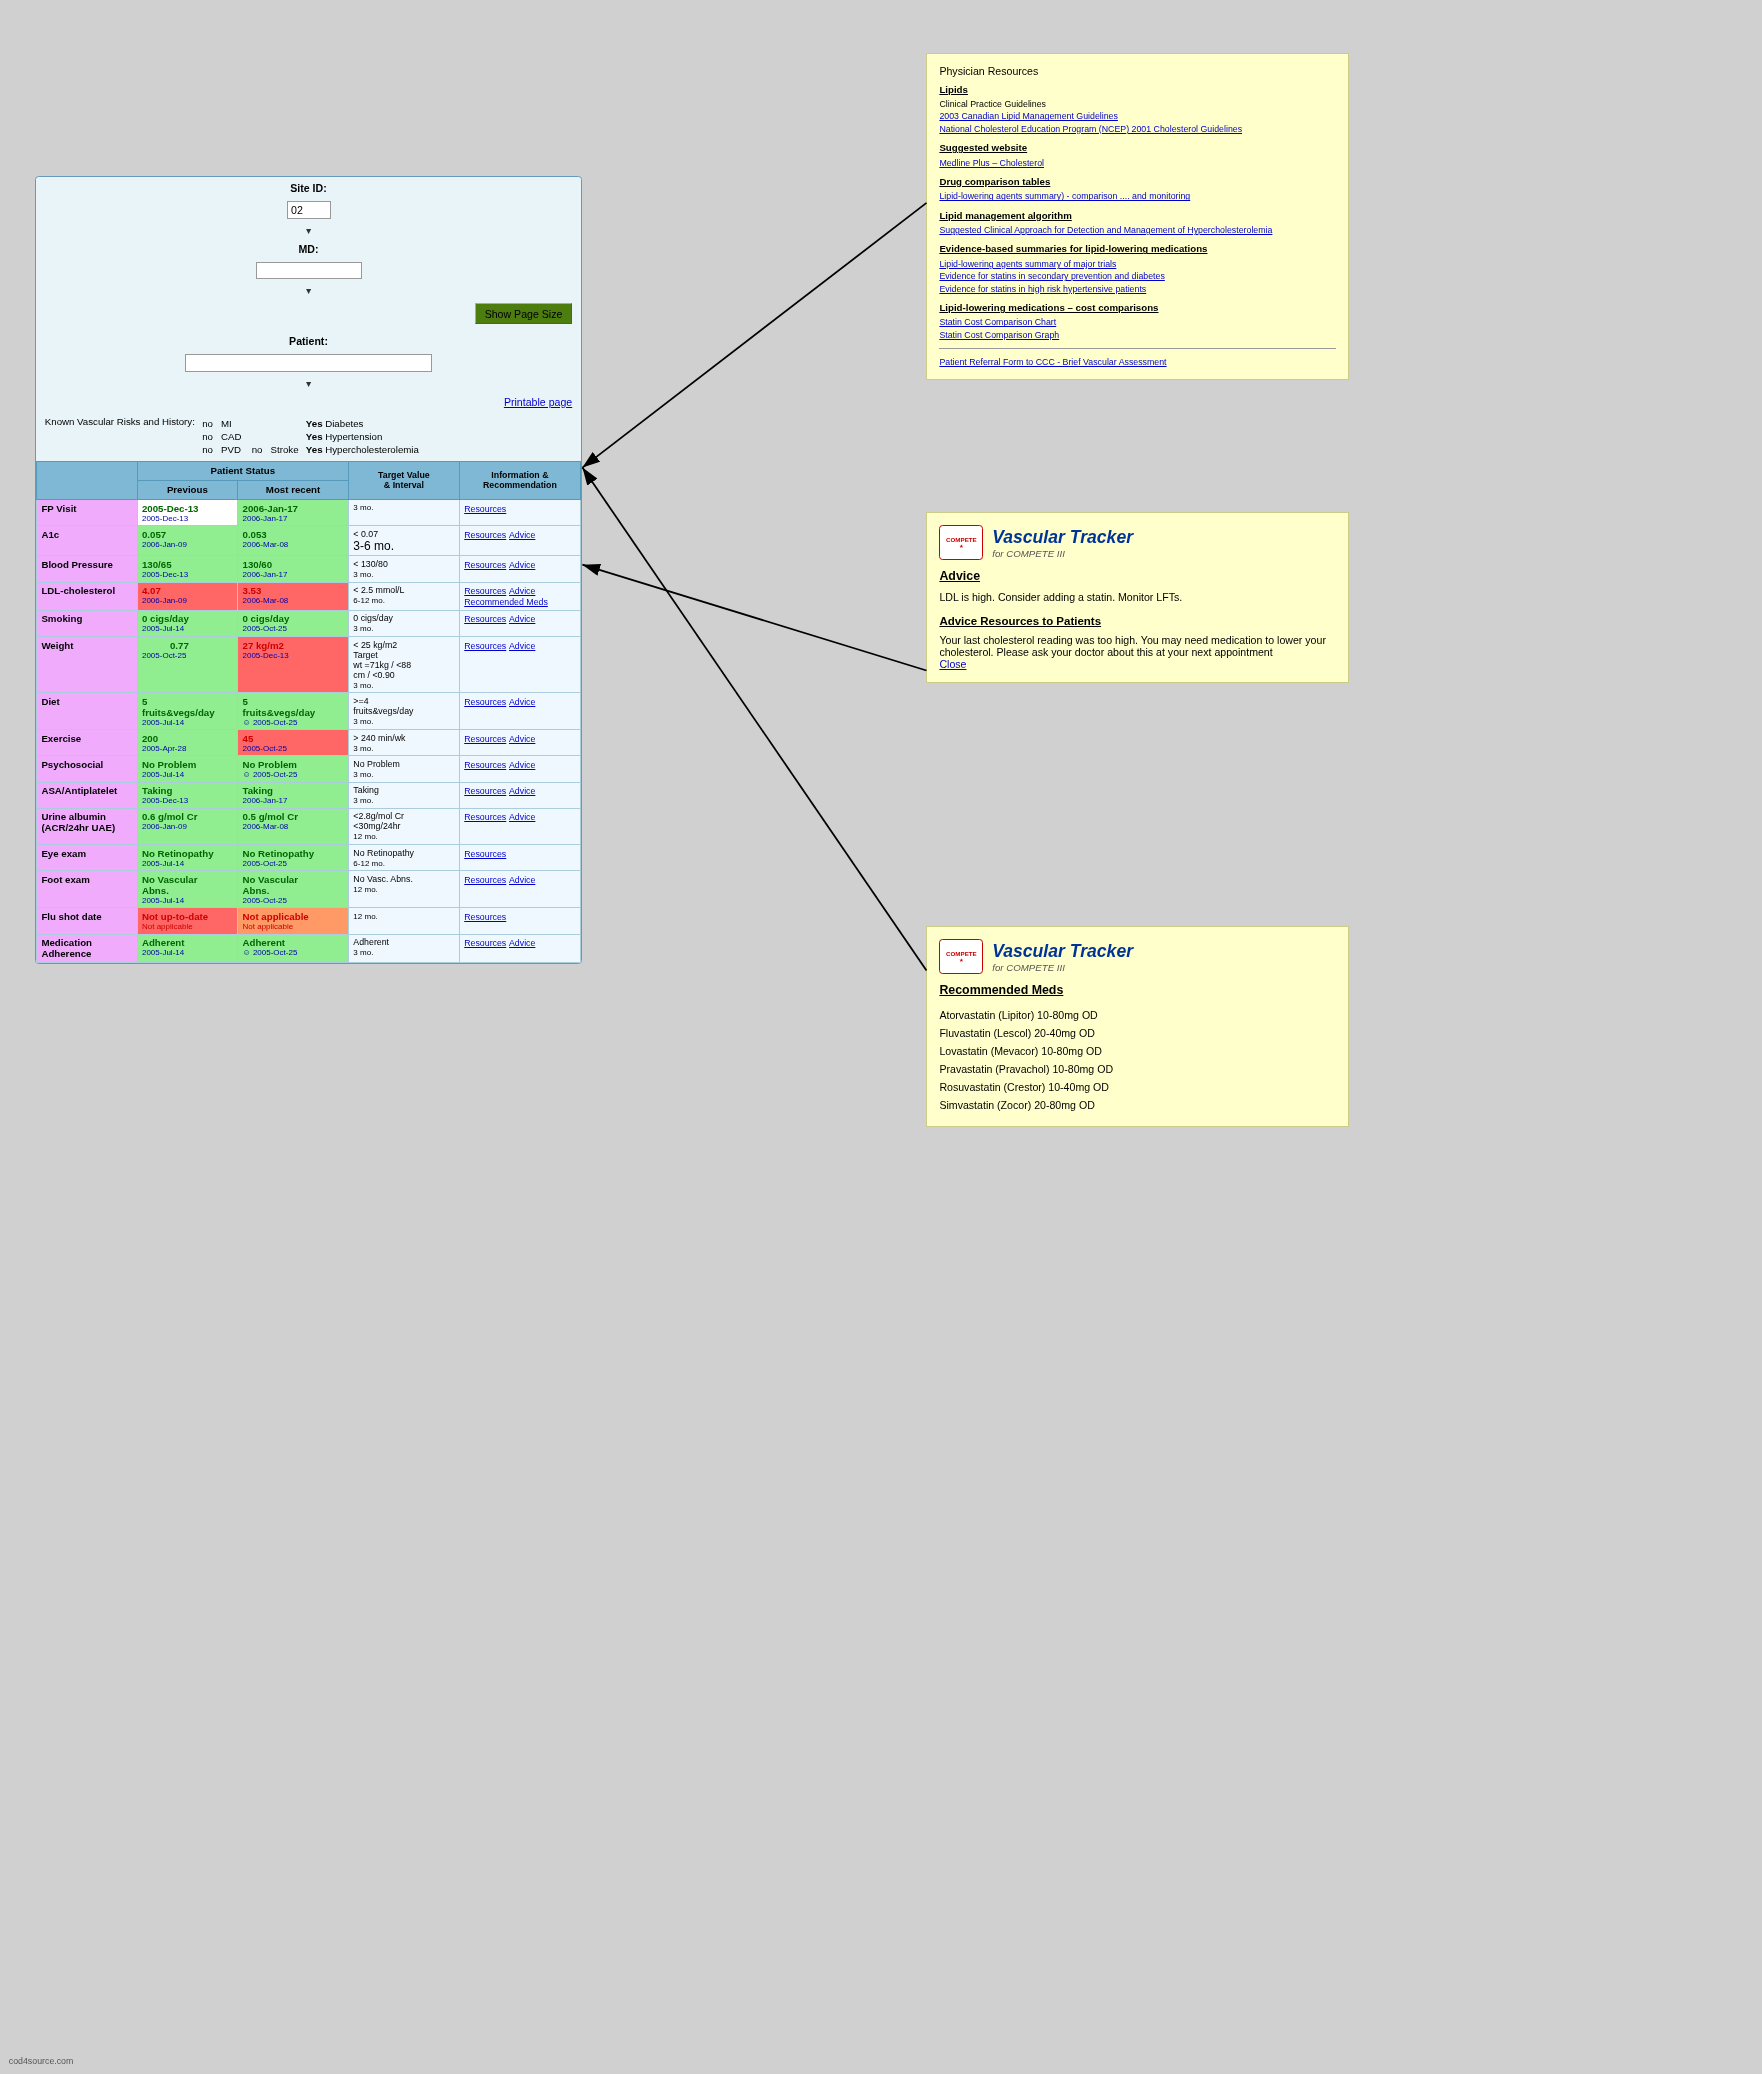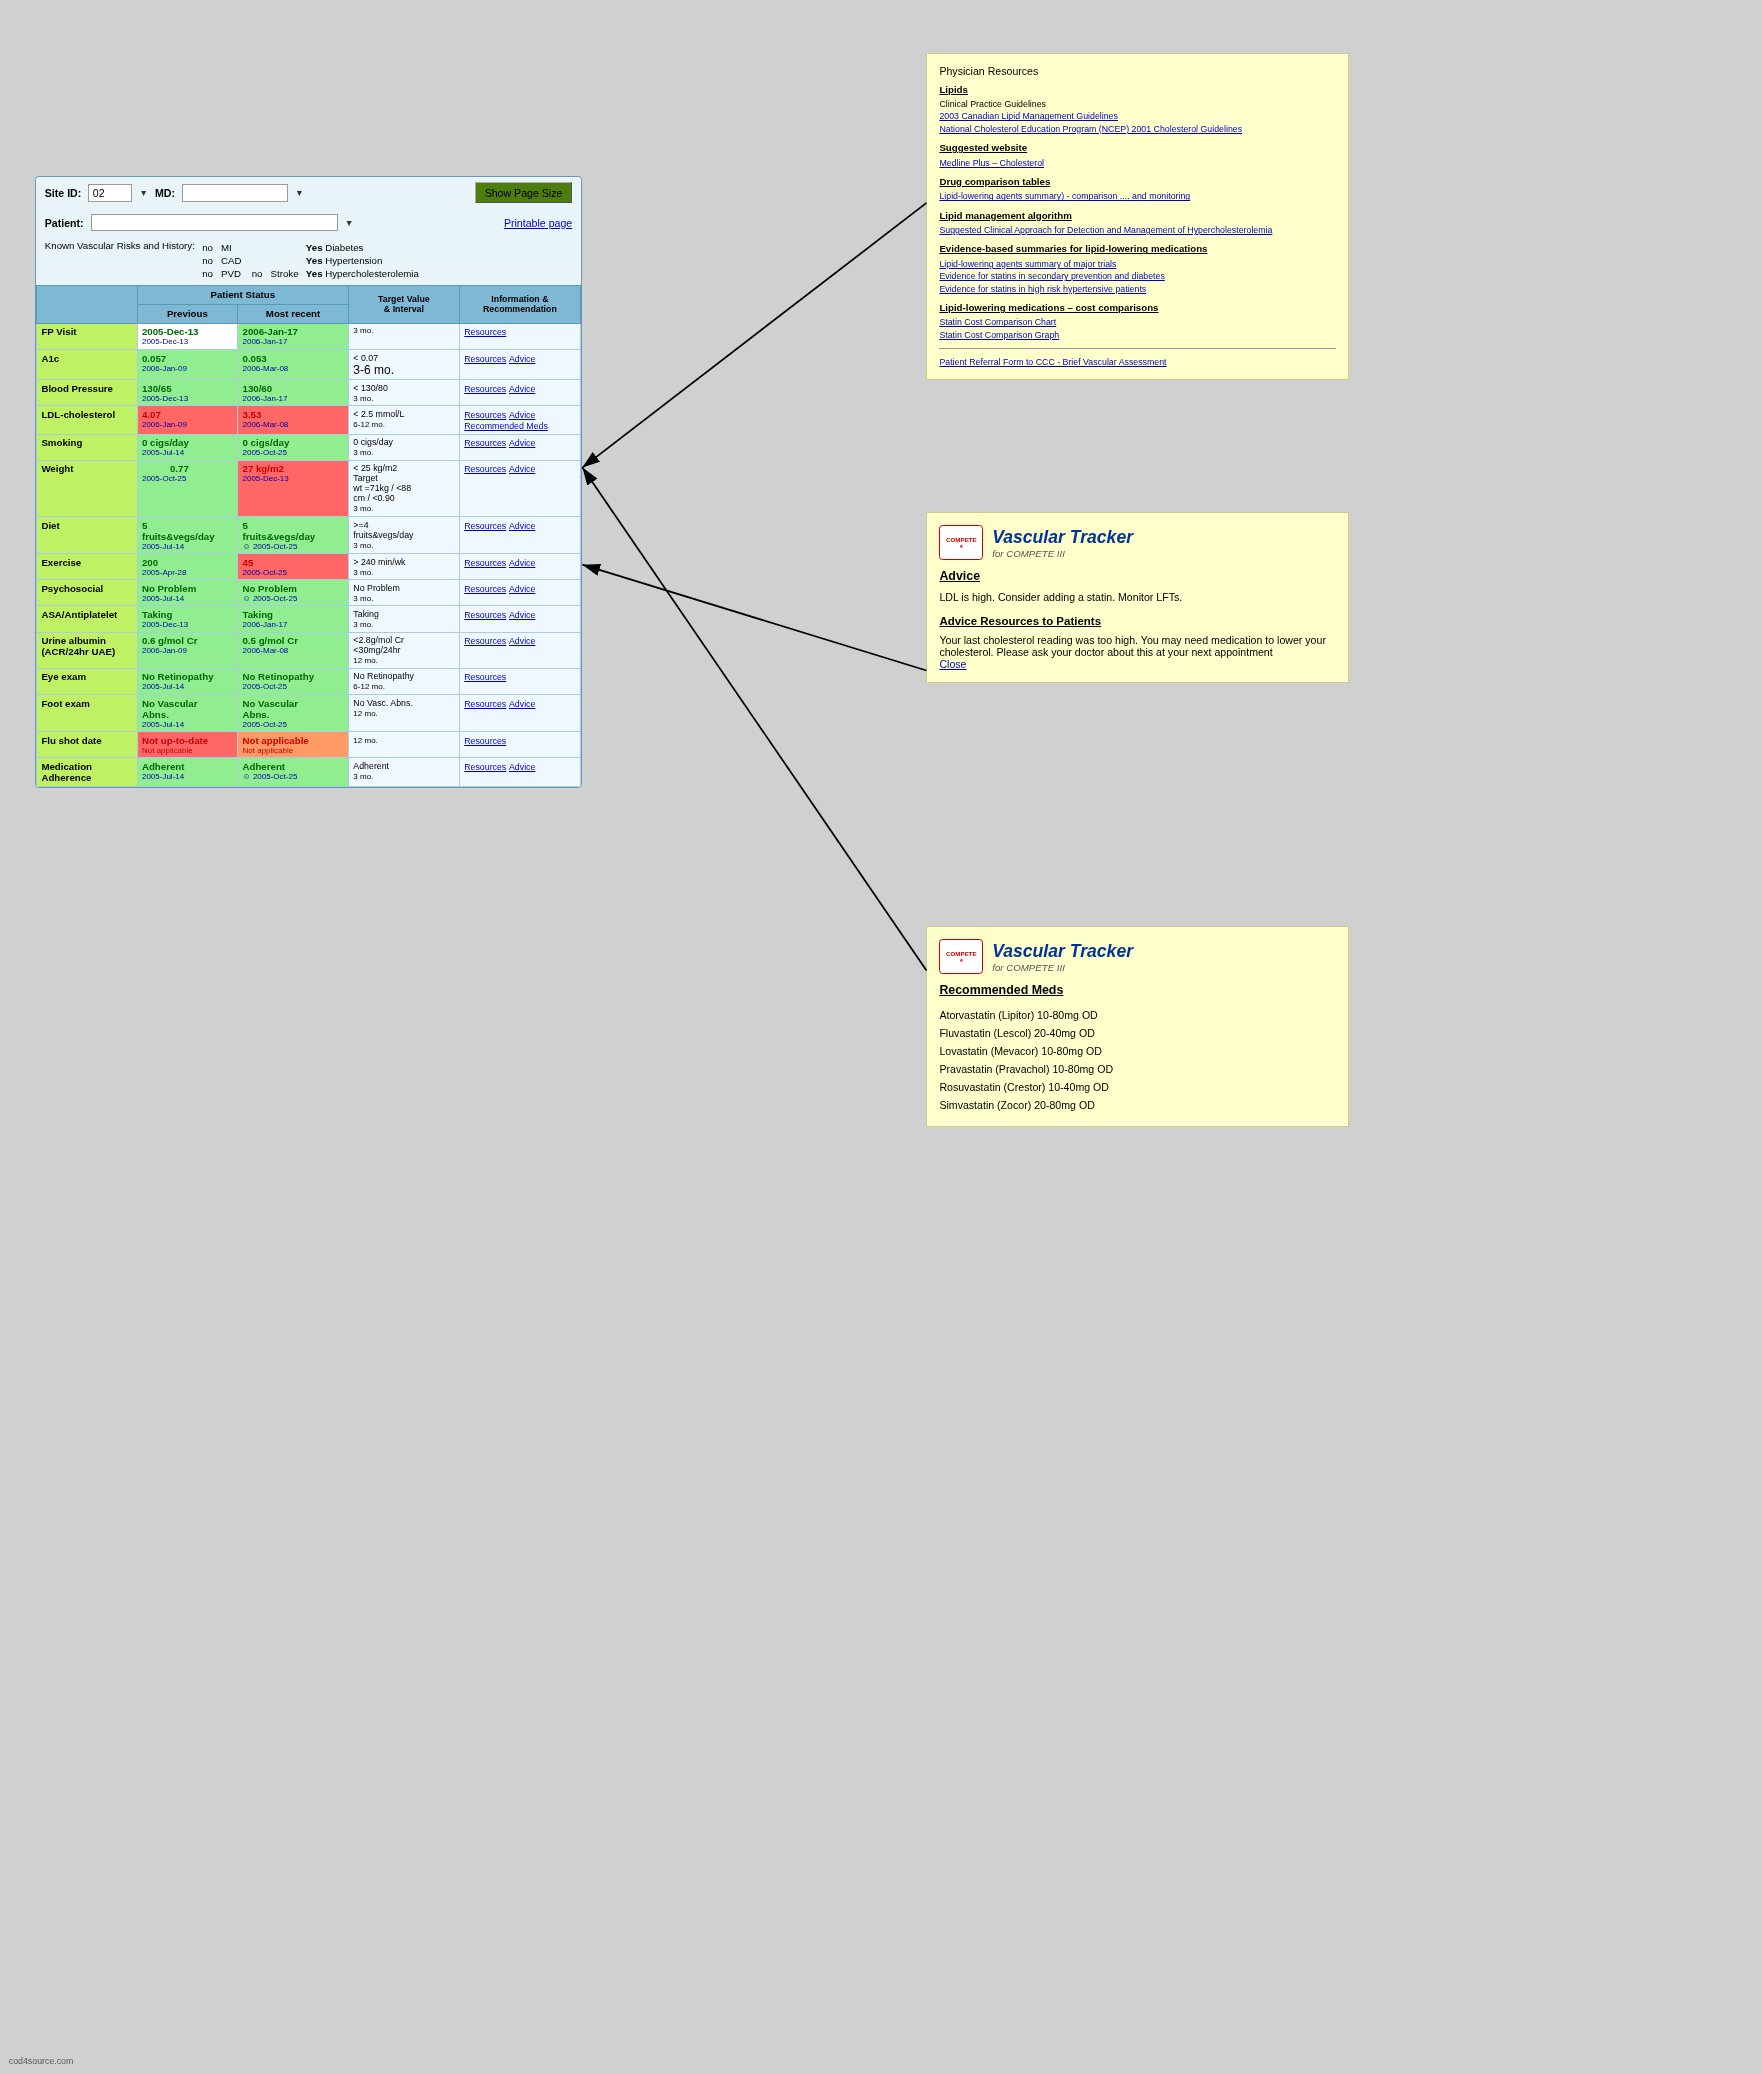--- a/index.html
+++ b/index.html
@@ -41,20 +41,21 @@
     .tab.active {
       background: #e8f4f8;
       border-bottom: 1.8px solid #e8f4f8;
     }
 
     .form-row {
       display: flex;
       align-items: center;
       padding: 5.3px 8.8px;
       gap: 7px;
+      flex-direction: column;
     }
 
     .form-label {
       font-weight: bold;
       font-size: 10.6px;
       color: #000;
       white-space: nowrap;
     }
 
     .form-input {
@@ -106,21 +107,21 @@
       color: #000;
     }
 
     .status-table td {
       border: 0.9px solid #aaccdd;
       padding: 2.6px 4.4px;
       vertical-align: top;
     }
 
     .row-label {
-      background: #bef264;
+      background: #f0abfc;
       font-weight: bold;
       color: #000;
     }
 
     .cell-prev {
       background: #ffffff;
     }
 
     .cell-recent {
       background: #ffffff;

